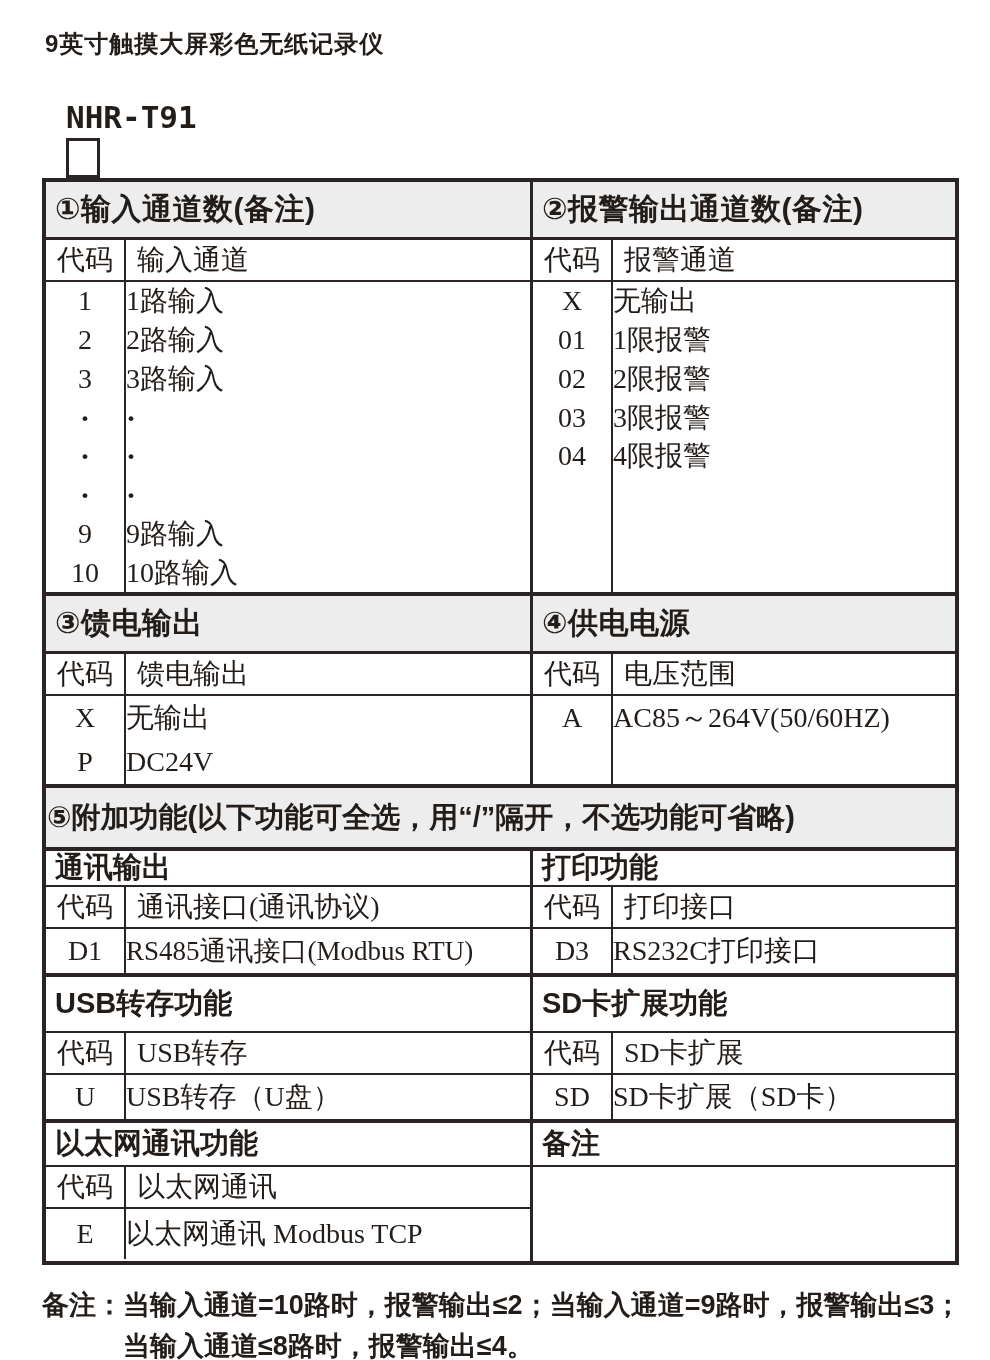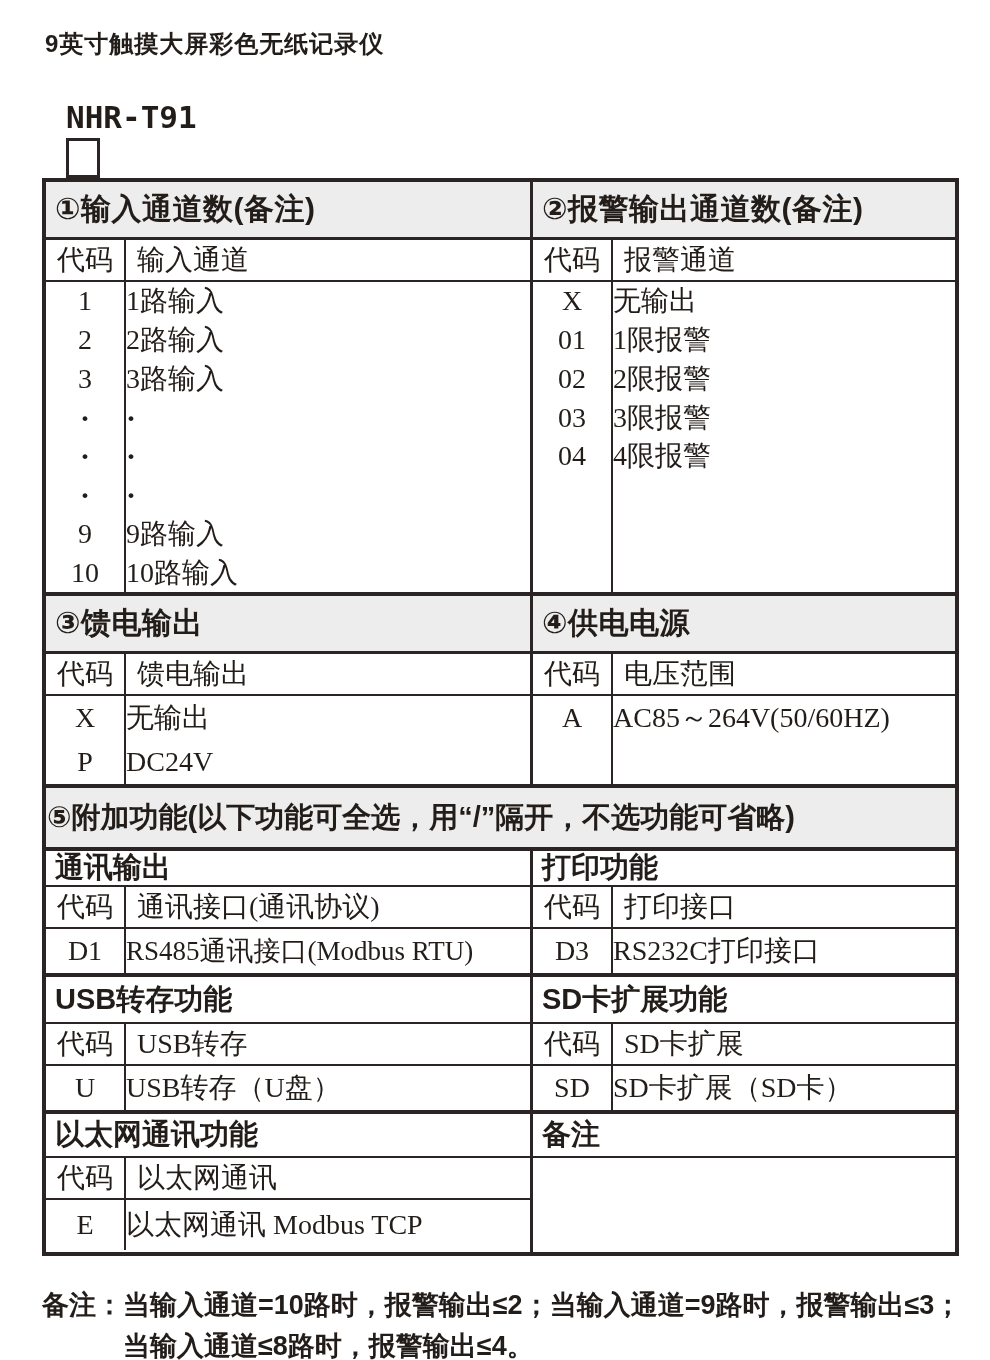--- a/index.html
+++ b/index.html
@@ -52,21 +52,21 @@
     font-family:"Liberation Sans","DejaVu Sans",sans-serif;
     font-weight:700;font-size:30px;letter-spacing:0.5px;
     width:100%;
   }
   .band-full{
     height:59px;background:var(--band);
     display:flex;align-items:center;padding-left:1px;
     font-family:"Liberation Sans","DejaVu Sans",sans-serif;
     font-weight:700;font-size:29px;
   }
-  .subtitle-row{height:47px;border-bottom:2px solid var(--line);}
+  .subtitle-row{height:56px;border-bottom:2px solid var(--line);}
   .subtitle-cell{
     display:flex;align-items:center;padding-left:9px;
     font-family:"Liberation Sans","DejaVu Sans",sans-serif;
     font-weight:700;font-size:29px;width:100%;
   }
   .head-row{height:42px;border-bottom:2px solid var(--line);}
   .pair{display:flex;width:100%;}
   .code-cell{
     width:80px;border-right:2px solid var(--line);
     display:flex;align-items:center;justify-content:center;

